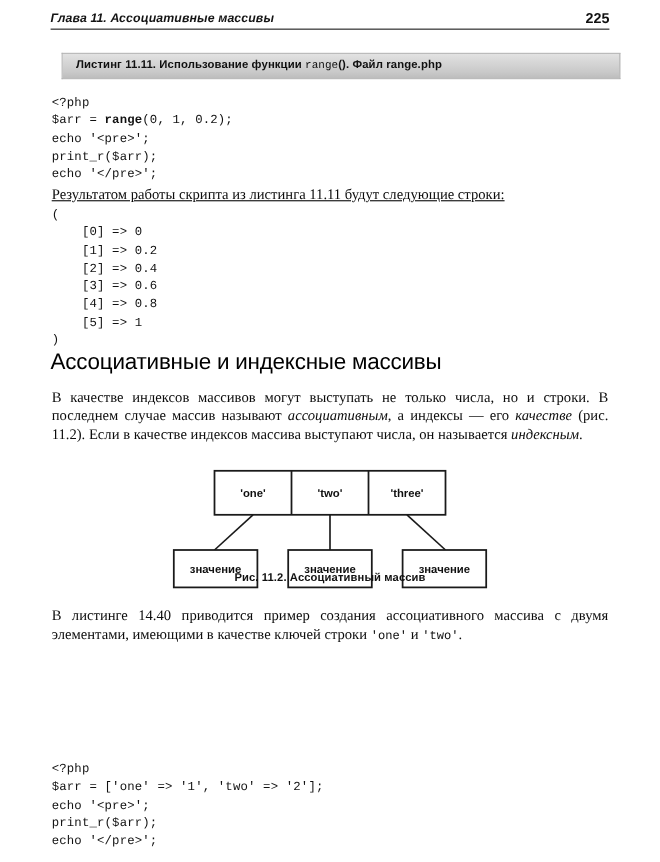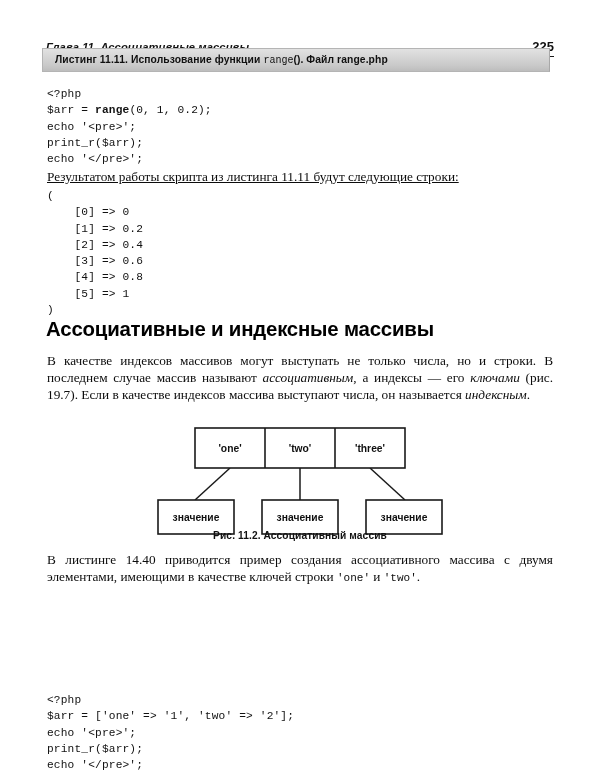--- a/index.html
+++ b/index.html
@@ -22,21 +22,21 @@
     position: absolute;
     left: 0; top: 0;
     width: 600px;
     height: 784px;
   }
 
   
   .runhead {
     position: absolute;
     left: 46px;
-    top: 34px;
+    top: 4px;
     width: 508px;
     height: 20px;
     display: flex;
     align-items: flex-end;
     justify-content: space-between;
     border-bottom: 1.6px solid #1a1a1a;
     padding-bottom: 2px;
   }
   .runhead-title {
     font-family: "Liberation Sans", sans-serif;
@@ -51,21 +51,21 @@
     font-family: "Liberation Sans", sans-serif;
     font-weight: bold;
     font-size: 13px;
     line-height: 14px;
     color: #111111;
   }
 
   
   .listing-bar {
     position: absolute;
-    left: 42px;
+    left: 56px;
     width: 508px;
     height: 24px;
     box-sizing: border-box;
     background: linear-gradient(to bottom, #e2e2e2 0%, #d6d6d6 35%, #c9c9c9 75%, #bdbdbd 100%);
     border: 1px solid #b4b4b4;
     border-right-color: #a8a8a8;
     display: flex;
     align-items: center;
   }
   .listing-bar-text {
@@ -114,21 +114,21 @@
     font-size: 11px;
     font-style: normal;
   }
 
   
   .h2 {
     position: absolute;
     left: 46px;
     width: 508px;
     font-family: "Liberation Sans", sans-serif;
-    font-weight: bold;
+    font-weight: normal;
     font-size: 20.4px;
     line-height: 23px;
     letter-spacing: -0.2px;
     color: #000000;
   }
 
   
   .figure {
     position: absolute;
     left: 0;
@@ -141,21 +141,20 @@
     position: absolute;
     left: 0;
     top: 520px;
     width: 600px;
     text-align: center;
     font-family: "Liberation Sans", sans-serif;
     font-weight: bold;
     font-size: 10.2px;
     color: #111111;
     letter-spacing: 0.1px;
-    margin-top: 10px;
   }
   .boxlabel {
     font-family: "Liberation Sans", sans-serif;
     font-weight: bold;
     font-size: 10.3px;
     fill: #101010;
   }
 
   
   .note {
@@ -207,21 +206,21 @@
     [0] =&gt; 0
     [1] =&gt; 0.2
     [2] =&gt; 0.4
     [3] =&gt; 0.6
     [4] =&gt; 0.8
     [5] =&gt; 1
 )</span></div>
 
   <div class="h2" style="top:318px;">Ассоциативные и индексные массивы</div>
 
-  <div class="para" style="top:352px;"><span>В качестве индексов массивов могут выступать не только числа, но и строки. В последнем случае массив называют </span><i>ассоциативным</i><span>, а индексы — его </span><i>ключами</i><span> (рис. 19.7). Если в качестве индексов массива выступают числа, он называется </span><i>индексным</i><span>.</span></div>
+  <div class="para" style="top:352px;"><span>В качестве индексов массивов могут выступать не только числа, но и строки. В последнем случае массив называют </span><i>ассоциативным</i><span>, а индексы — его </span><i>качестве</i><span> (рис. 11.2). Если в качестве индексов массива выступают числа, он называется </span><i>индексным</i><span>.</span></div>
 
   <div class="figure">
     <svg class="fig-svg" width="600" height="112" viewBox="0 0 600 112">
 
       <g stroke="#1a1a1a" stroke-width="1.5" fill="none">
         <line x1="230" y1="44" x2="195" y2="76"></line>
         <line x1="300" y1="44" x2="300" y2="76"></line>
         <line x1="370" y1="44" x2="405" y2="76"></line>
       </g>
 

